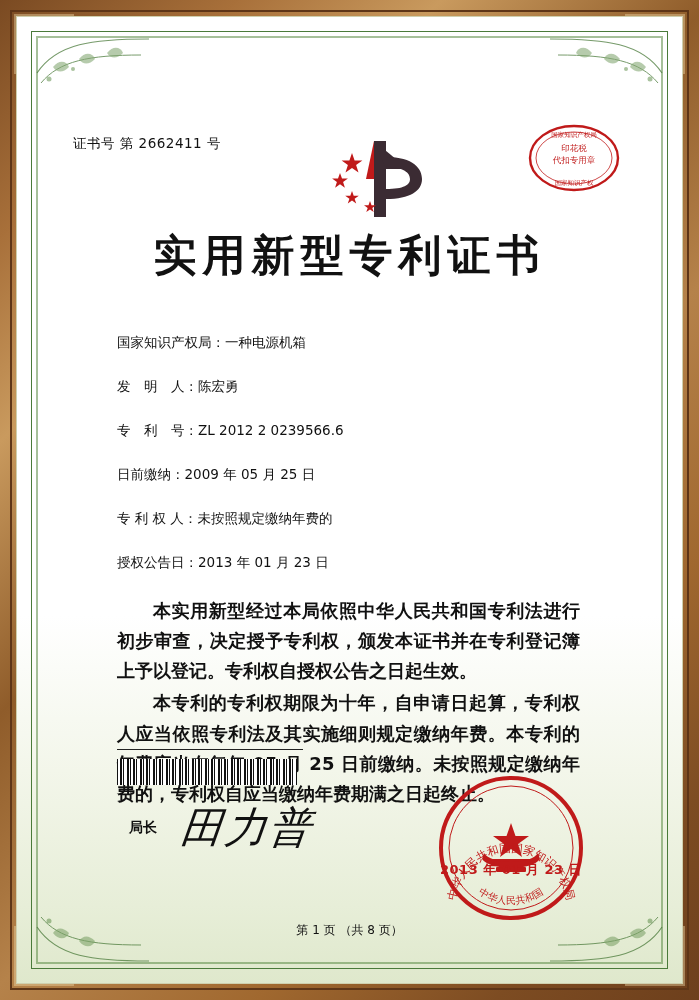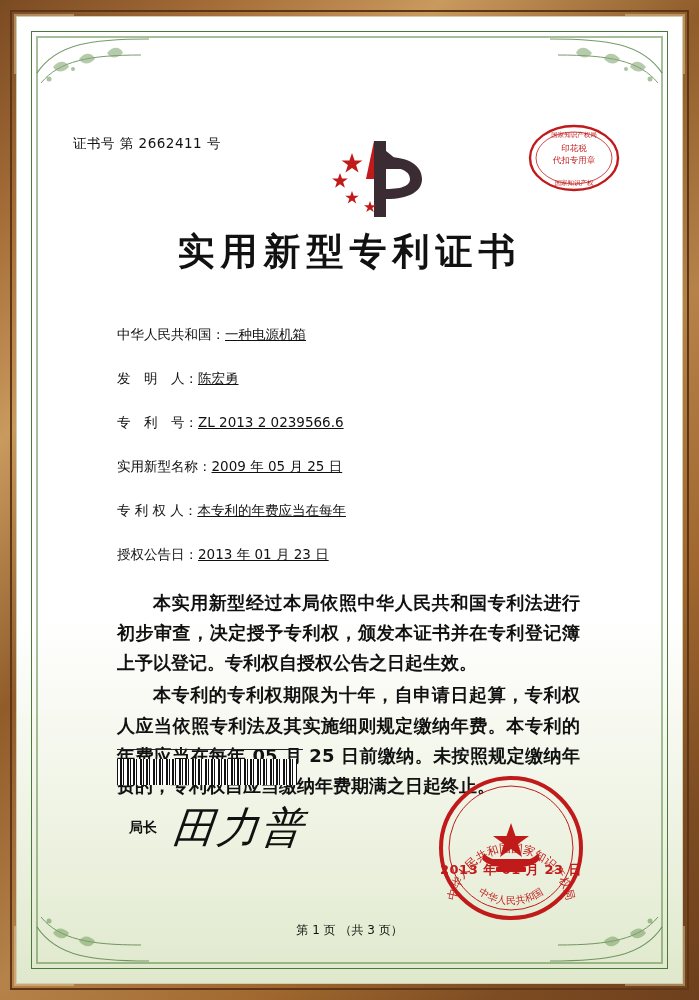--- a/index.html
+++ b/index.html
@@ -122,21 +122,21 @@
     right: 60px;
     width: 96px;
     height: 70px;
   }
   .seal-top svg { width: 96px; height: 70px; display: block; }
 
   .doc-title {
     margin-top: 74px;
     text-align: center;
     font-family: "DejaVu Serif", "Liberation Serif", serif;
-    font-size: 37px;
+    font-size: 43px;
     font-weight: 700;
     letter-spacing: 6px;
     color: #111;
   }
 
   .fields {
     margin-top: 46px;
     padding-left: 44px;
   }
   .field-row {
@@ -144,21 +144,20 @@
     line-height: 1.7;
     margin-bottom: 21px;
     color: #111;
     white-space: nowrap;
   }
   .field-label {
     display: inline-block;
   }
   .field-value {
     display: inline-block;
-    text-decoration: underline;
   }
 
   .paragraphs {
     margin-top: 22px;
     padding: 0 46px 0 44px;
   }
   .para {
     font-size: 18px;
     line-height: 1.68;
     text-align: justify;
@@ -192,21 +191,21 @@
     top: 732px;
     width: 186px;
     border-top: 1px solid #222;
   }
   .sig-block {
     position: absolute;
     left: 112px;
     top: 790px;
     display: flex;
     align-items: center;
-    gap: 16px;
+    gap: 24px;
   }
   .sig-label {
     font-size: 14px;
     font-weight: 700;
     color: #111;
   }
   .sig-hand {
     font-family: "DejaVu Serif", "Liberation Serif", serif;
     font-size: 42px;
     font-style: italic;
@@ -354,33 +353,33 @@
           <text x="48" y="40" text-anchor="middle" font-size="8.5" fill="#c01a1a" font-family="DejaVu Sans, sans-serif">代扣专用章</text>
           <text x="48" y="14" text-anchor="middle" font-size="6.5" fill="#c01a1a" font-family="DejaVu Sans, sans-serif">国家知识产权局</text>
           <text x="48" y="62" text-anchor="middle" font-size="6.5" fill="#c01a1a" font-family="DejaVu Sans, sans-serif">国家知识产权</text>
         </svg>
       </div>
 
       <div class="doc-title">实用新型专利证书</div>
 
       <div class="fields">
         <div class="field-row">
-          <span class="field-label">中华人民共和国：</span><span class="field-value">一种电源机箱</span>
+          <span class="field-label">国家知识产权局：</span><span class="field-value">一种电源机箱</span>
         </div>
         <div class="field-row">
           <span class="field-label">发　明　人：</span><span class="field-value">陈宏勇</span>
         </div>
         <div class="field-row">
-          <span class="field-label">专　利　号：</span><span class="field-value">ZL 2013 2 0239566.6</span>
-        </div>
-        <div class="field-row">
-          <span class="field-label">实用新型名称：</span><span class="field-value">2009 年 05 月 25 日</span>
-        </div>
-        <div class="field-row">
-          <span class="field-label">专 利 权 人：</span><span class="field-value">本专利的年费应当在每年</span>
+          <span class="field-label">专　利　号：</span><span class="field-value">ZL 2012 2 0239566.6</span>
+        </div>
+        <div class="field-row">
+          <span class="field-label">日前缴纳：</span><span class="field-value">2009 年 05 月 25 日</span>
+        </div>
+        <div class="field-row">
+          <span class="field-label">专 利 权 人：</span><span class="field-value">未按照规定缴纳年费的</span>
         </div>
         <div class="field-row">
           <span class="field-label">授权公告日：</span><span class="field-value">2013 年 01 月 23 日</span>
         </div>
       </div>
 
       <div class="paragraphs">
         <p class="para">本实用新型经过本局依照中华人民共和国专利法进行初步审查，决定授予专利权，颁发本证书并在专利登记簿上予以登记。专利权自授权公告之日起生效。</p>
         <p class="para">本专利的专利权期限为十年，自申请日起算，专利权人应当依照专利法及其实施细则规定缴纳年费。本专利的年费应当在每年 05 月 25 日前缴纳。未按照规定缴纳年费的，专利权自应当缴纳年费期满之日起终止。</p>
       </div>
@@ -409,16 +408,16 @@
           </text>
           <path id="sealBot" d="M19,75 a56,56 0 0,0 112,0" fill="none"></path>
           <text font-size="10" fill="#c01a1a" font-family="DejaVu Sans, sans-serif">
             <textPath href="#sealBot" startOffset="50%" text-anchor="middle">中华人民共和国</textPath>
           </text>
         </svg>
       </div>
 
       <div class="seal-date">2013 年 01 月 23 日</div>
 
-      <div class="page-footer">第 1 页 （共 3 页）</div>
+      <div class="page-footer">第 1 页 （共 8 页）</div>
     </div>
   </div>
 </div>
 
 </body></html>

